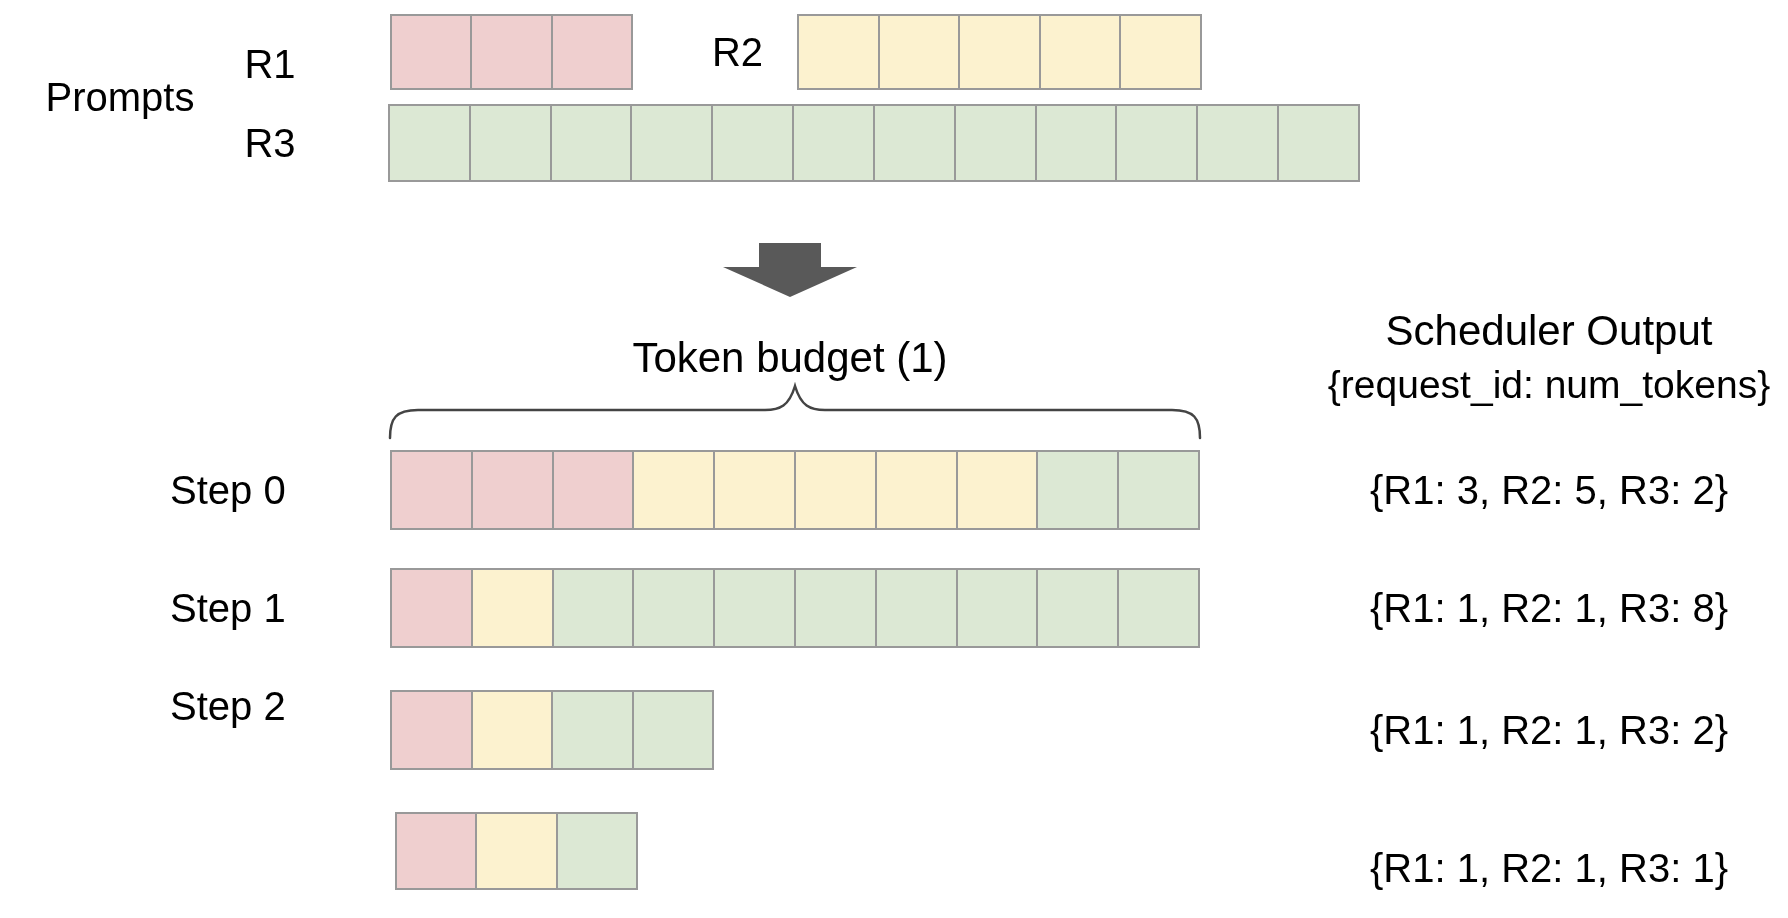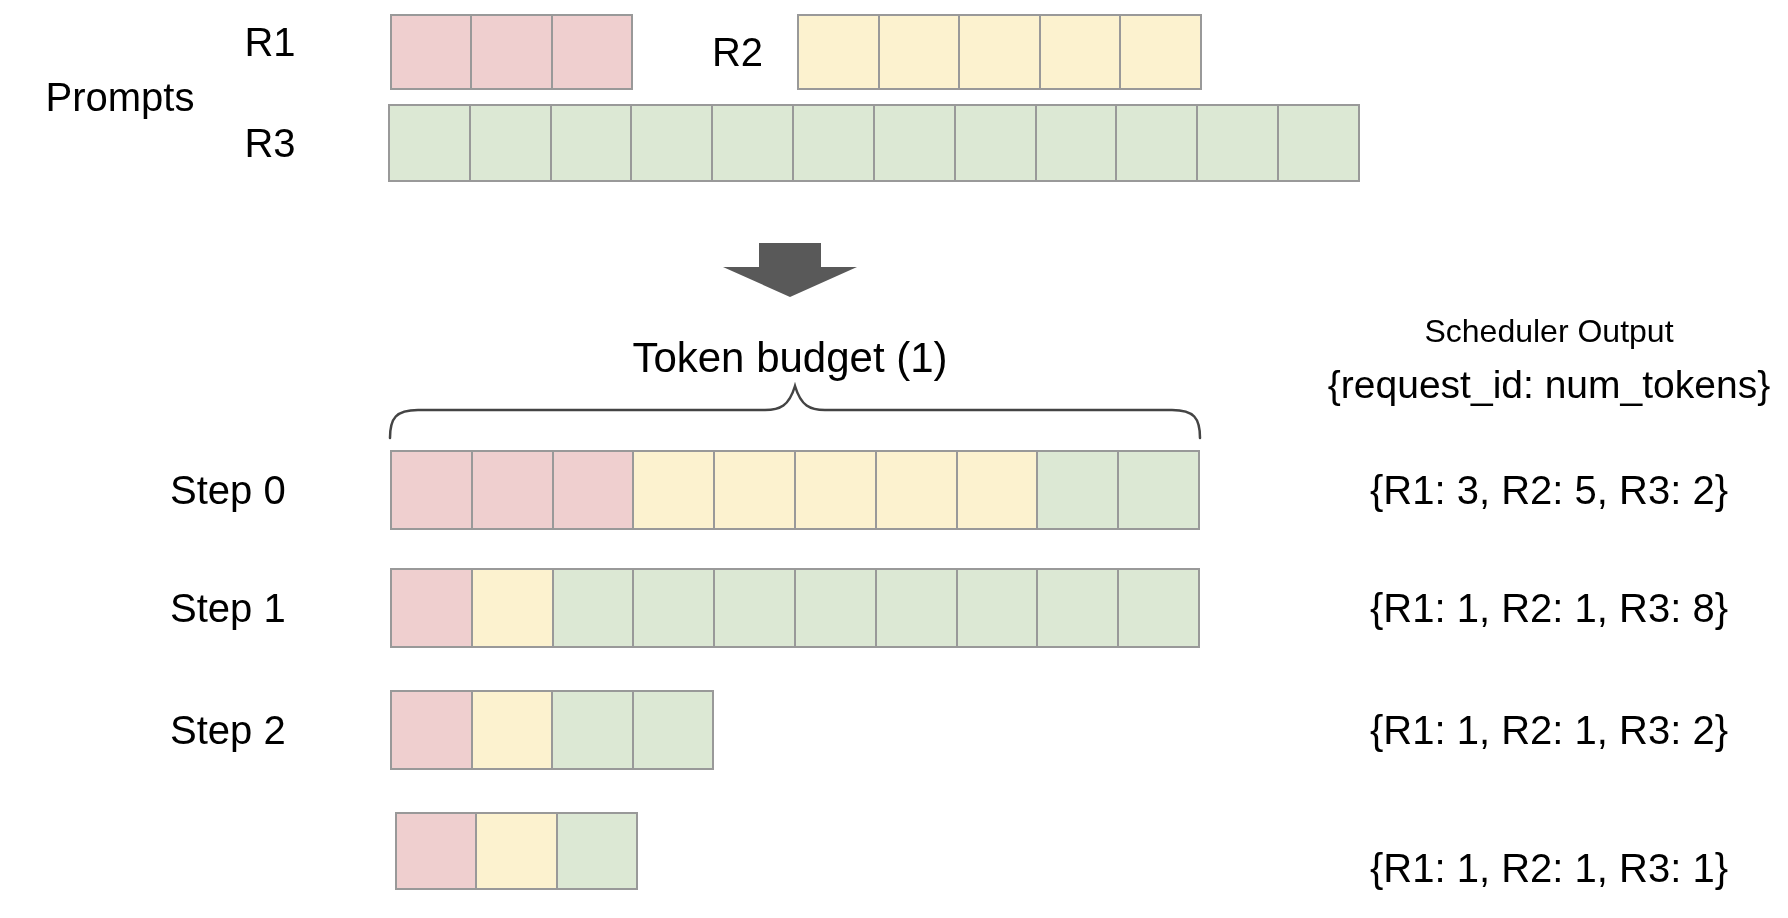--- a/index.html
+++ b/index.html
@@ -24,45 +24,45 @@
     background:#fff;
   }
   .cell{flex:1;}
   .cell + .cell{border-left:2px solid var(--border,#999);}
   .cell.pink{background:var(--pink,#efcfcf);}
   .cell.yellow{background:var(--yellow,#fcf2cf);}
   .cell.green{background:var(--green,#dce8d4);}
 
   
   .pos-prompts-label{left:25px;top:73px;width:190px;}
-  .pos-r1-label{left:170px;top:18px;width:200px;}
+  .pos-r1-label{left:170px;top:40px;width:200px;}
   .pos-r1-strip{left:390px;top:14px;width:243px;height:76px;}
   .pos-r2-label{left:695px;top:28px;width:85px;}
   .pos-r2-strip{left:797px;top:14px;width:405px;height:76px;}
   .pos-r3-label{left:170px;top:119px;width:200px;}
   .pos-r3-strip{left:388px;top:104px;width:972px;height:78px;}
 
   .pos-arrow{left:723px;top:243px;width:134px;height:54px;}
   .pos-token-budget{left:470px;top:334px;width:640px;font-size:42px;}
   .pos-brace{left:388px;top:382px;width:814px;height:58px;}
 
   
   .step-label{left:170px;width:200px;text-align:left;}
   .step-output{left:1310px;width:478px;text-align:center;}
   .pos-step0-label{top:466px;} .pos-step0-strip{left:390px;top:450px;width:810px;height:80px;}
   .pos-step1-label{top:584px;} .pos-step1-strip{left:390px;top:568px;width:810px;height:80px;}
-  .pos-step2-label{top:706px;} .pos-step2-strip{left:390px;top:690px;width:324px;height:80px;}
+  .pos-step2-label{top:682px;} .pos-step2-strip{left:390px;top:690px;width:324px;height:80px;}
   .pos-step3-label{top:828px;} .pos-step3-strip{left:395px;top:812px;width:243px;height:78px;}
   .pos-step0-output{top:466px;}
   .pos-step1-output{top:584px;}
   .pos-step2-output{top:706px;}
   .pos-step3-output{top:828px;margin-top:16px;}
 
   
-  .pos-sched-title{left:1310px;top:306px;width:478px;font-size:32px;line-height:50px;}
+  .pos-sched-title{left:1310px;top:306px;width:478px;font-size:42px;line-height:50px;}
   .pos-sched-subtitle{left:1310px;top:368px;width:478px;font-size:39px;line-height:34px;}
 </style>
 </head>
 <body>
 
 <div id="canvas">
 
   <div class="abs lbl center pos-prompts-label">Prompts</div>
 
   <div class="abs lbl center pos-r1-label">R1</div>

